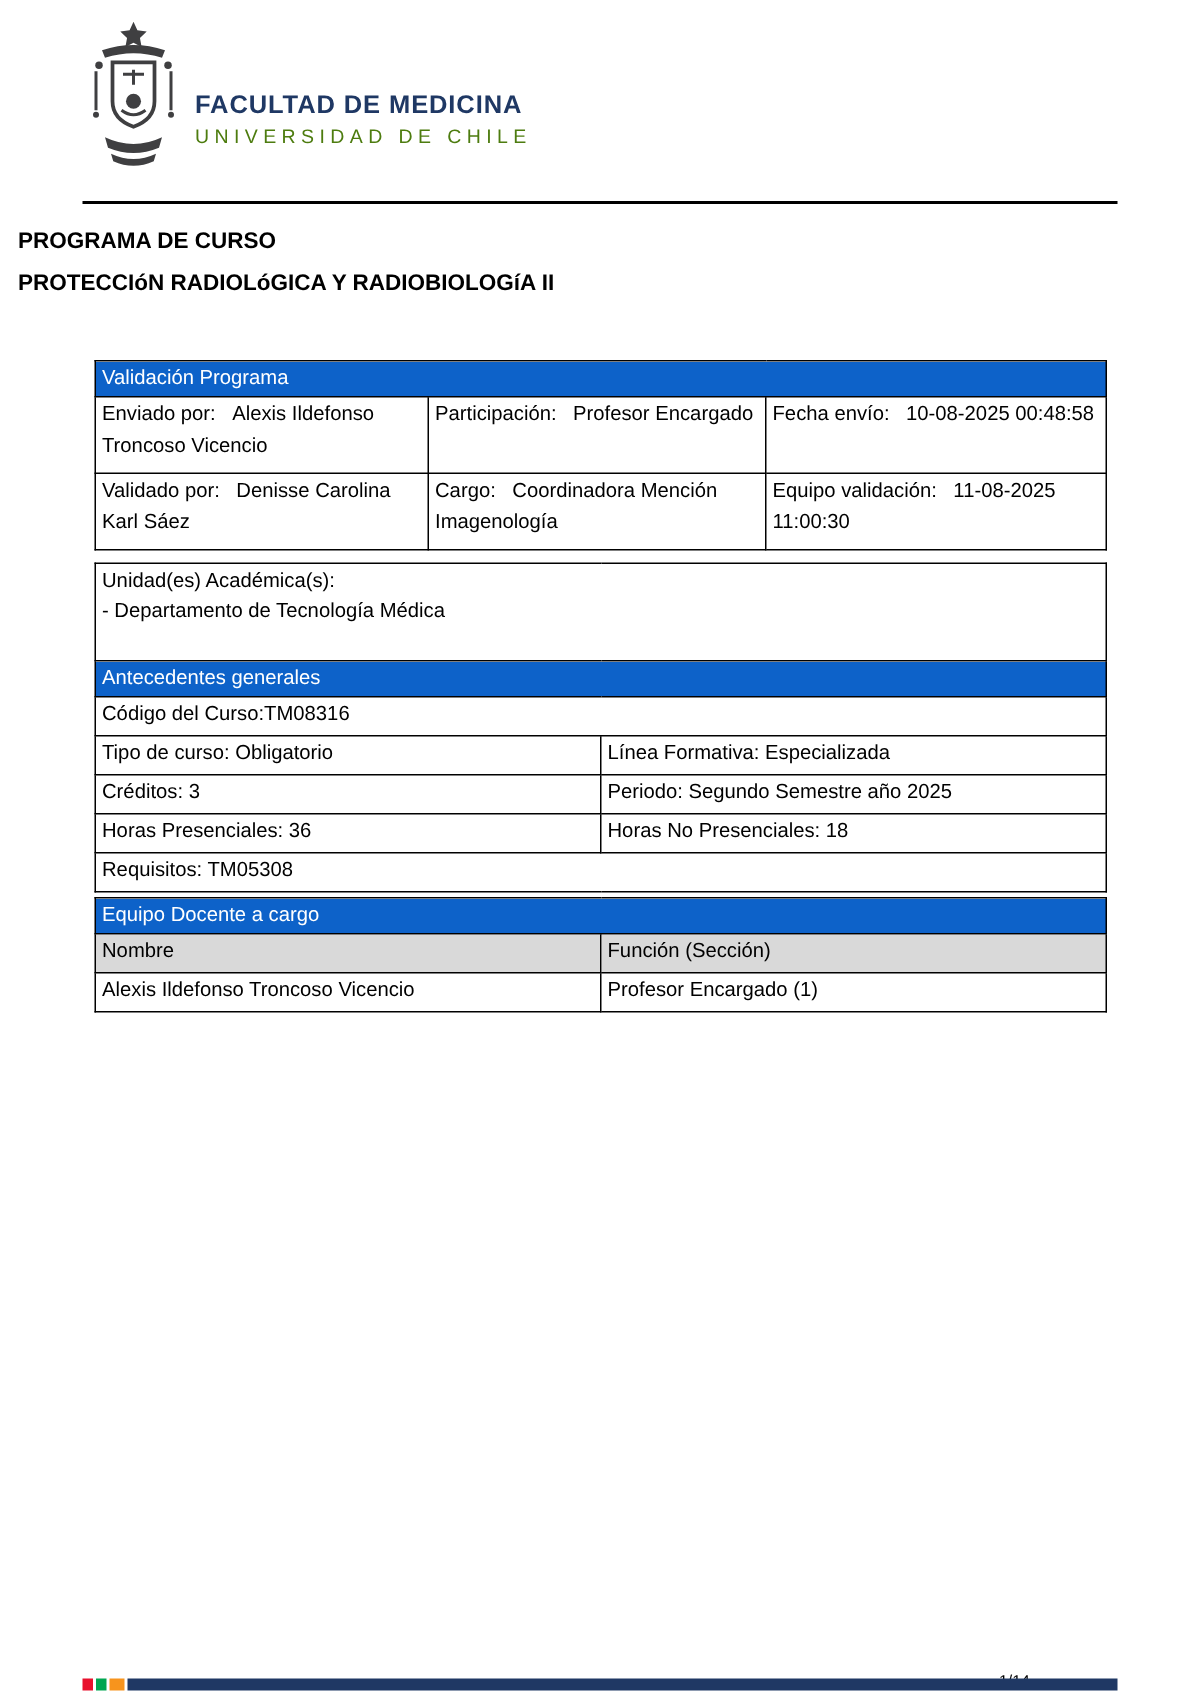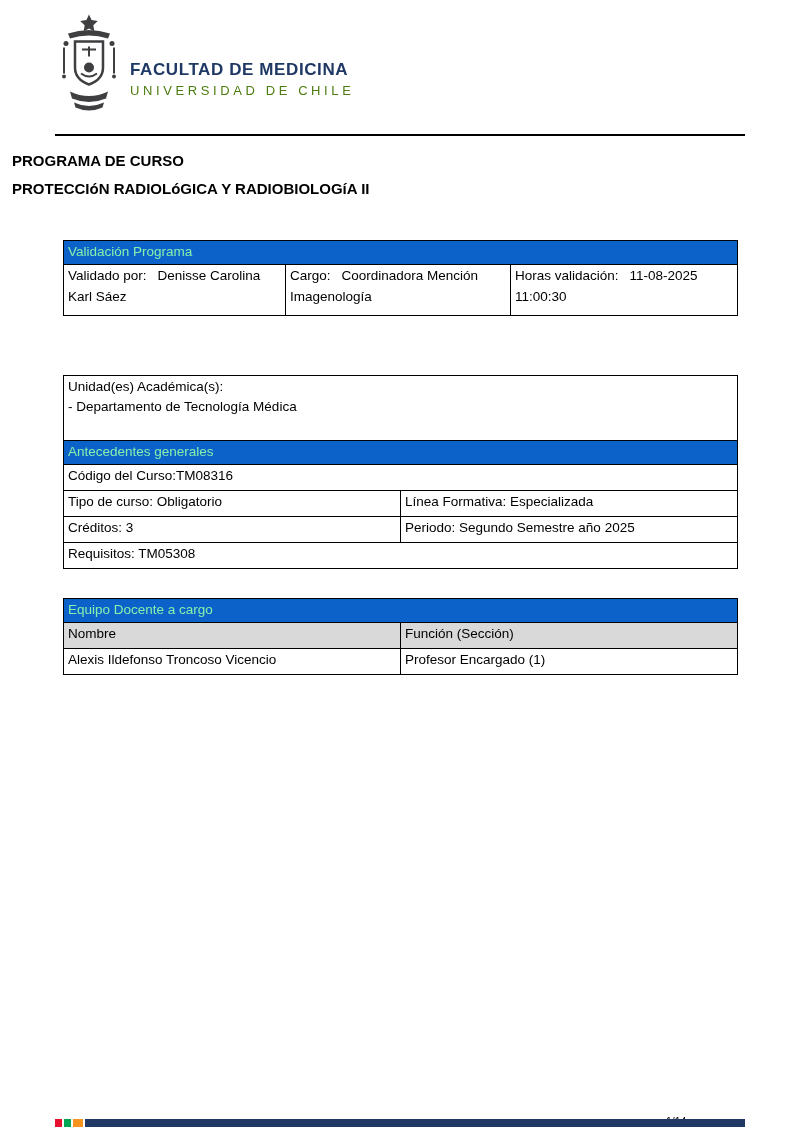--- a/index.html
+++ b/index.html
@@ -40,21 +40,21 @@
   table.tbl td, table.tbl th {
     border: 1.6px solid #000;
     font-size: 13.5px; font-weight: normal;
     padding: 1px 4px 2px 4px;
     vertical-align: top; text-align: left;
     line-height: 1.5;
     overflow: hidden;
   }
   th.blue-head {
     background: var(--table-header-blue, #0d62c9);
-    color: #86efac; text-align: center; padding: 2px 4px 3px 4px;
+    color: #ffffff; text-align: center; padding: 2px 4px 3px 4px;
   }
   .lbl { margin-right: 11px; }
 
   .tbl-validation { top: 240px; }
   .tbl-validation td { height: 47px; }
 
   .tbl-antecedentes { top: 375px; }
   .tbl-antecedentes td.tall { height: 61px; }
   .tbl-antecedentes td { height: 22px; }
 
@@ -117,27 +117,38 @@
         <col style="width:222px">
         <col style="width:225px">
         <col style="width:227px">
       </colgroup>
     <tbody>
         <tr>
       <th colspan="3" class="blue-head">Validación Programa</th>
     </tr>
     <tr>
       <td>
+        <span class="lbl">Enviado por:</span><span>Alexis Ildefonso Troncoso Vicencio</span>
+      </td>
+      <td>
+        <span class="lbl">Participación:</span><span>Profesor Encargado</span>
+      </td>
+      <td>
+        <span class="lbl">Fecha envío:</span><span>10-08-2025 00:48:58</span>
+      </td>
+    </tr>
+    <tr>
+      <td>
         <span class="lbl">Validado por:</span><span>Denisse Carolina Karl Sáez</span>
       </td>
       <td>
         <span class="lbl">Cargo:</span><span>Coordinadora Mención Imagenología</span>
       </td>
       <td>
-        <span class="lbl">Horas validación:</span><span>11-08-2025 11:00:30</span>
+        <span class="lbl">Equipo validación:</span><span>11-08-2025 11:00:30</span>
       </td>
     </tr>
   </tbody>
     </table>
 
   <table class="tbl tbl-antecedentes">
     <colgroup>
         <col style="width:337px">
         <col style="width:337px">
       </colgroup>
@@ -154,20 +165,24 @@
     <tr>
       <td colspan="2">Código del Curso:TM08316</td>
     </tr>
     <tr>
       <td>Tipo de curso: Obligatorio</td>
       <td>Línea Formativa: Especializada</td>
     </tr>
     <tr>
       <td>Créditos: 3</td>
       <td>Periodo: Segundo Semestre año 2025</td>
+    </tr>
+    <tr>
+      <td>Horas Presenciales: 36</td>
+      <td>Horas No Presenciales: 18</td>
     </tr>
     <tr>
       <td colspan="2">Requisitos: TM05308</td>
     </tr>
   </tbody>
     </table>
 
   <table class="tbl tbl-equipo">
     <colgroup>
         <col style="width:337px">

